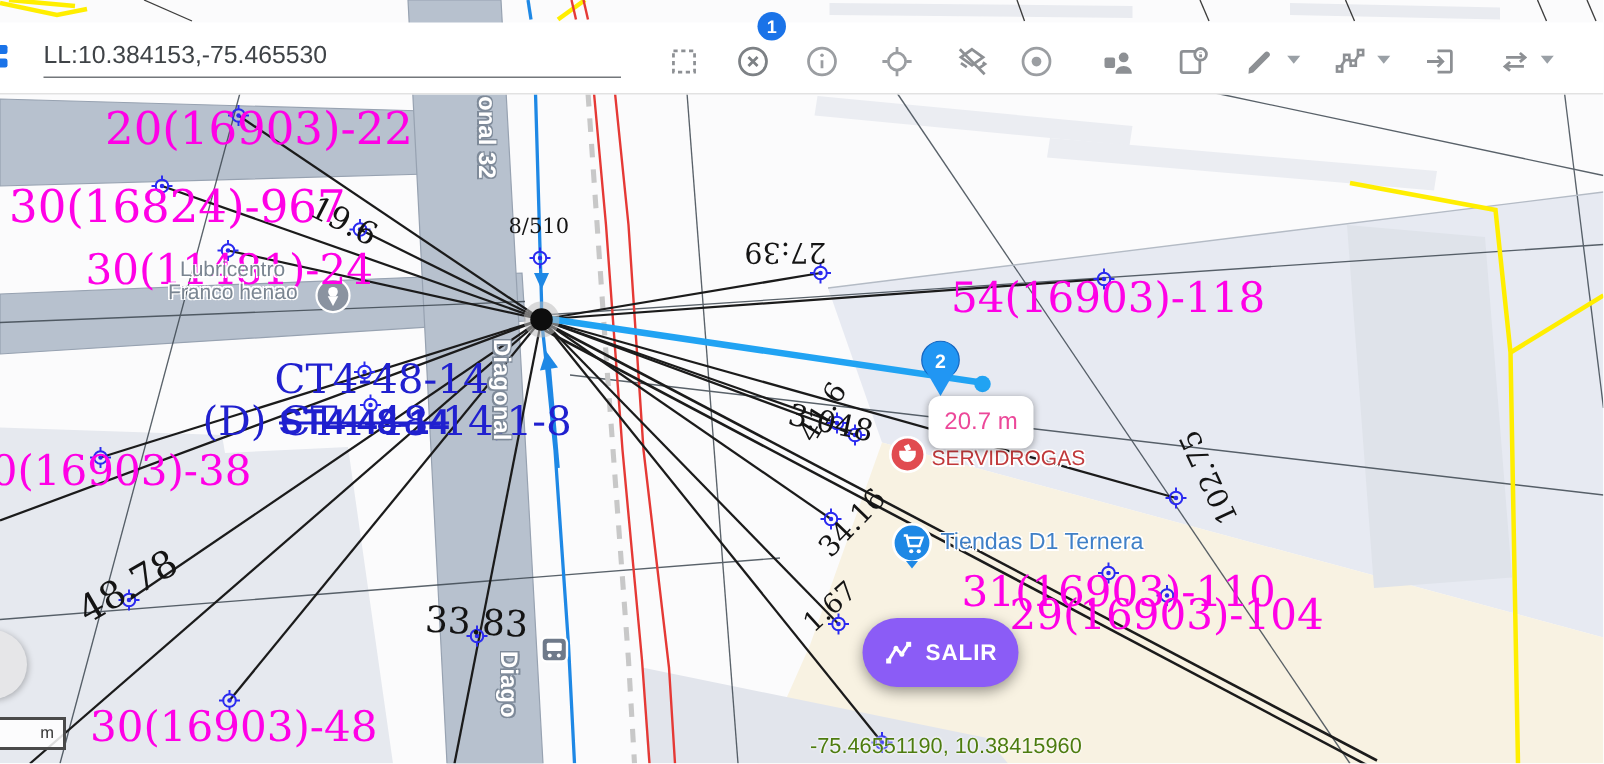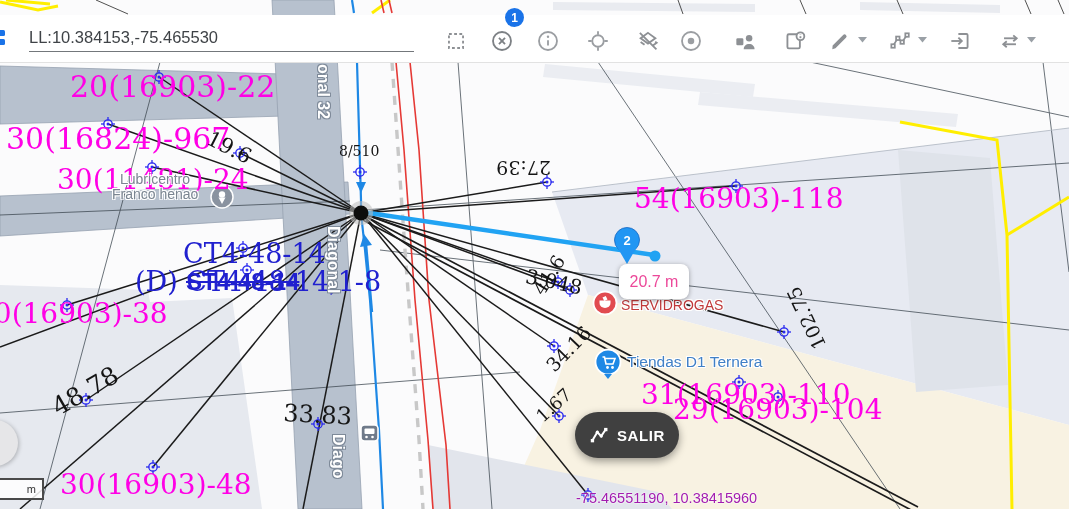--- a/index.html
+++ b/index.html
@@ -20,28 +20,28 @@
   .blue-frag{position:absolute;left:0px;top:14px;width:9px;height:18px;z-index:11;}
   
   .labels-layer{position:absolute;left:0;top:0;width:100%;height:100%;z-index:2;pointer-events:none;}
   .map-label{position:absolute;white-space:nowrap;line-height:1;transform-origin:left top;}
   .map-label.halo{text-shadow:-1px -1px 0 #fff,1px -1px 0 #fff,-1px 1px 0 #fff,1px 1px 0 #fff;}
   .map-label.streethalo{text-shadow:-1px -1px 0 #7e8a99,1px -1px 0 #7e8a99,-1px 1px 0 #7e8a99,1px 1px 0 #7e8a99;}
   .measure-tooltip{position:absolute;left:619px;top:264px;width:70px;height:35px;background:#fff;border-radius:8px;
                    box-shadow:0 1px 5px rgba(0,0,0,.35);display:flex;align-items:center;justify-content:center;
                    font-size:16px;color:#ec4899;z-index:4;}
   .salir-btn{position:absolute;left:575px;top:412px;width:104px;height:46px;border:none;border-radius:24px;
-             background:#404040;box-shadow:0 3px 9px rgba(0,0,0,.4);display:flex;align-items:center;gap:8px;
+             background:#8b5cf6;box-shadow:0 3px 9px rgba(0,0,0,.4);display:flex;align-items:center;gap:8px;
              justify-content:center;cursor:pointer;z-index:5;}
   .salir-btn span{color:#fff;font-weight:bold;font-size:15px;letter-spacing:.6px;font-family:"Liberation Sans",sans-serif;}
   .scalebar{position:absolute;left:-32px;top:478px;width:68px;height:18px;background:rgba(255,255,255,.85);
             border:2px solid #4a4a4a;border-left:none;z-index:6;font-size:11px;color:#333;
             display:flex;align-items:center;justify-content:flex-end;padding-right:6px;}
-  .coords-readout{position:absolute;left:540px;top:490px;font-size:14.5px;color:#a21caf;z-index:2;
-                  text-shadow:0 0 2px #fff,0 0 2px #fff;margin-left:36px;}
+  .coords-readout{position:absolute;left:540px;top:490px;font-size:14.5px;color:#4d7c0f;z-index:2;
+                  text-shadow:0 0 2px #fff,0 0 2px #fff;}
   .fab-partial{position:absolute;left:-28px;top:420px;width:46px;height:46px;border-radius:50%;background:#e6e6e8;
                box-shadow:1px 1px 4px rgba(0,0,0,.25);z-index:1;}
 </style>
 </head>
 <body>
 
 <div class="screen">
 
   <svg class="map-svg" width="1069" height="509" viewBox="0 0 1069 509">
 

